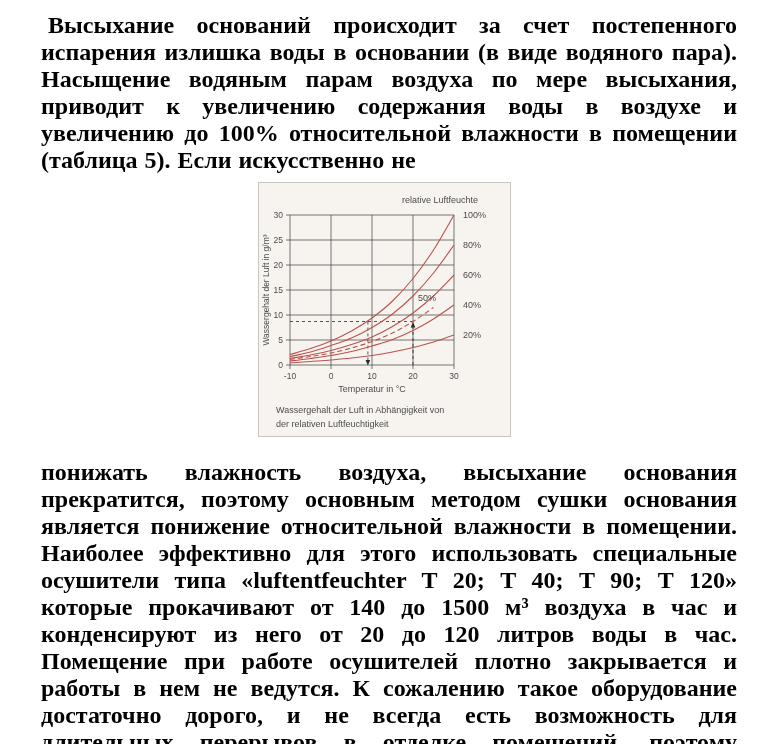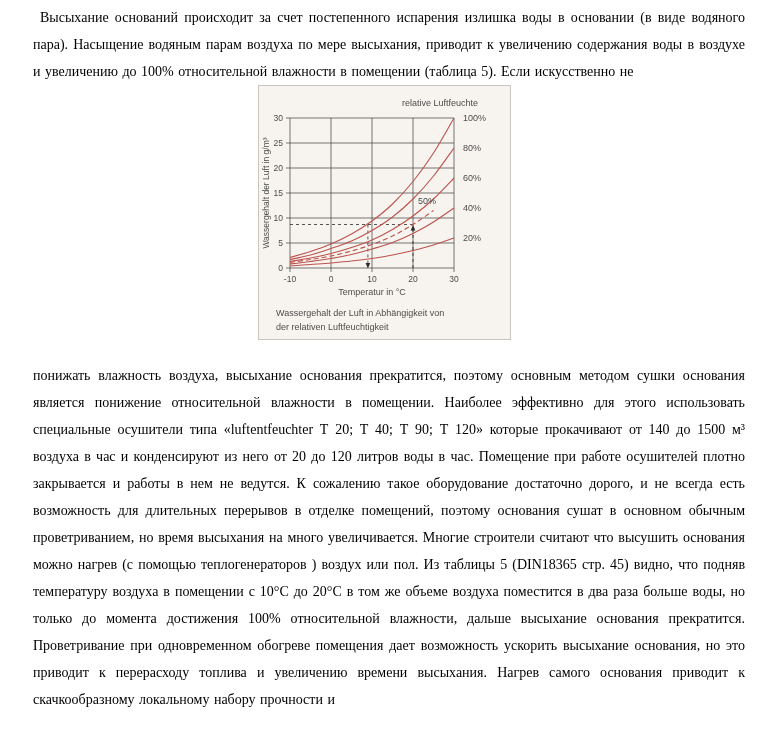--- a/index.html
+++ b/index.html
@@ -10,26 +10,27 @@
     position: relative;
     font-family: "Liberation Serif", serif;
     color: #000;
   }
   .page {
     position: absolute; inset: 0;
     padding: 4px 30px 0 33px;
     box-sizing: border-box;
   }
   .para {
-    margin: 0;
-    font-size: 14px;
+    margin: 8px;
+    font-size: 24px;
     line-height: 27px;
     text-align: justify;
     text-align-last: left;
     word-spacing: 1px;
+    font-weight: bold;
   }
   .para.indent { text-indent: 7px; }
   .figure-wrap {
     width: 253px; height: 255px;
     margin: 0 0 22px 225px;
     position: relative;
   }
   .figure-wrap svg { display: block; }
 </style>
 </head>

